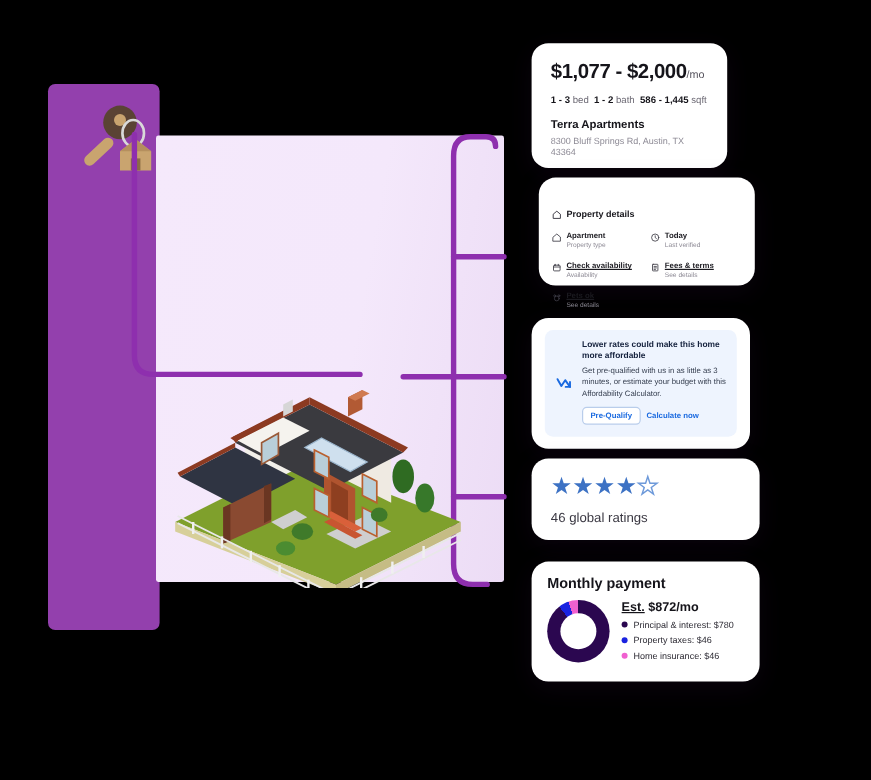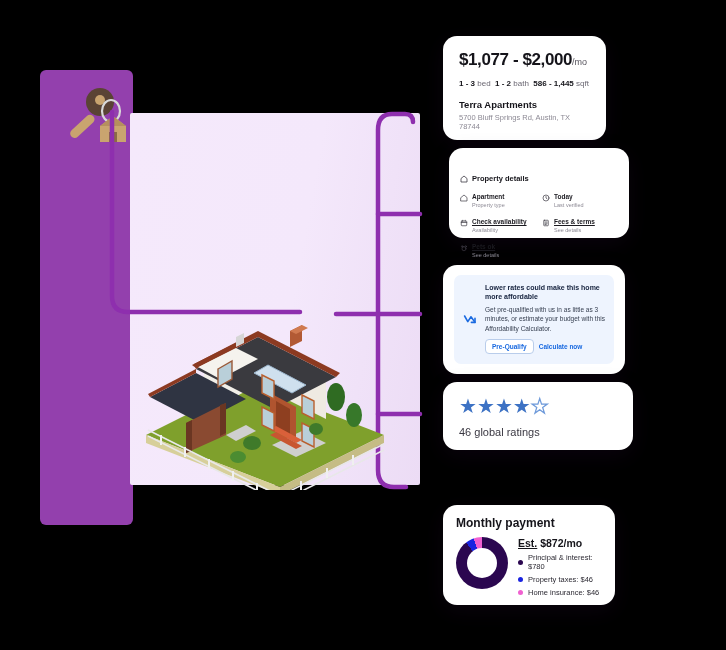--- a/index.html
+++ b/index.html
@@ -79,21 +79,21 @@
   
   #ratings-card { left: 443px; top: 382px; width: 190px; height: 68px; padding: 14px 16px; }
   .stars-row { display: flex; align-items: center; gap: 6px; }
   .stars { display: flex; gap: 0px; }
   .star { font-size: 20px; line-height: 1; color: #3d72c4; }
   .star.empty { color: #ffffff; -webkit-text-stroke: 1.2px #6e9ada; }
   .rating-txt { font-size: 17px; font-weight: 700; color: #15141a; letter-spacing: -.3px; }
   .global-txt { margin-top: 10px; font-size: 11px; color: #3a3842; }
 
   
-  #payment-card { left: 443px; top: 468px; width: 172px; height: 100px; padding: 11px 13px; margin-top: 37px; }
+  #payment-card { left: 443px; top: 468px; width: 190px; height: 100px; padding: 11px 13px; }
   .mp-title { font-size: 12px; font-weight: 700; color: #15141a; }
   .mp-body { margin-top: 7px; display: flex; gap: 10px; }
   .donut { flex: 0 0 52px; width: 52px; height: 52px; position: relative; }
   .donut-hole { position: absolute; left: 11px; top: 11px; width: 30px; height: 30px; background: #fff; border-radius: 50%; }
   .mp-right { flex: 1; }
   .mp-est { font-size: 10.5px; font-weight: 700; color: #15141a; }
   .mp-est .u { text-decoration: underline; text-align: right; }
   .mp-legend { margin-top: 4px; }
   .mp-li { display: flex; align-items: center; gap: 5px; margin-top: 4px; font-size: 7.5px; color: #2c2a33; }
   .dot { width: 5px; height: 5px; border-radius: 50%; flex: 0 0 5px; }
@@ -213,21 +213,21 @@
     </div>
     <div class="specs">
       <b>1 - 3</b>
       <span>bed</span>&nbsp;
       <b>1 - 2</b>
       <span>bath</span>&nbsp;
       <b>586 - 1,445</b>
       <span>sqft</span>
     </div>
     <div class="prop-name">Terra Apartments</div>
-    <div class="prop-addr">5700 Bluff Springs Rd, Austin, TX 78744</div>
+    <div class="prop-addr">8300 Bluff Springs Rd, Austin, TX 43364</div>
   </div>
 
   <div class="card" id="details-card">
     <div class="pd-head">
       <svg class="pd-ico" viewBox="0 0 16 16" fill="none" stroke="currentColor" stroke-width="1.6">
         <path d="M2 7 L8 2 L14 7 V14 H2 Z"></path>
       </svg>
       <span>Property details</span>
     </div>
     <div class="pd-grid" id="pd-grid">

